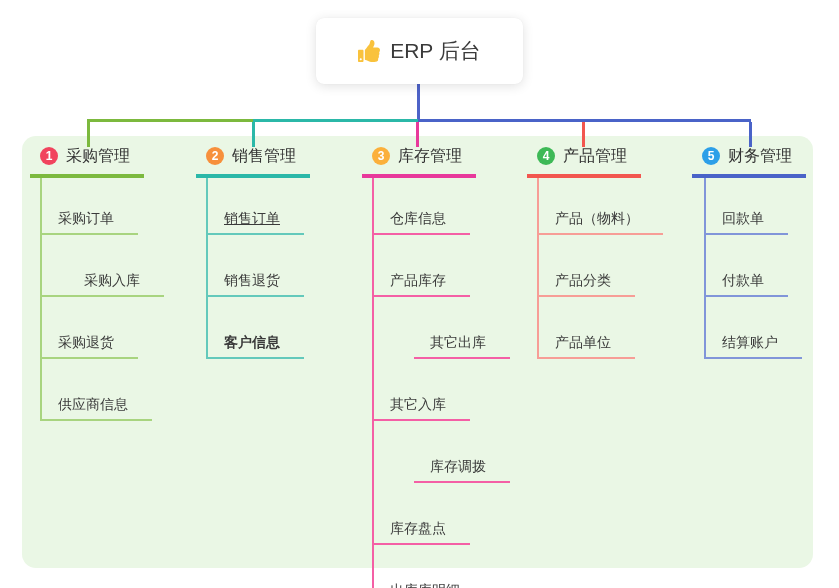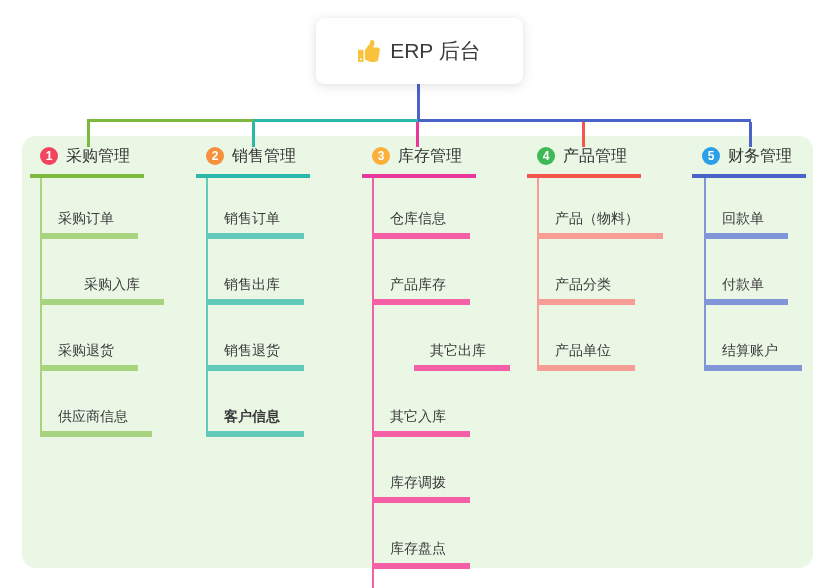--- a/index.html
+++ b/index.html
@@ -46,21 +46,21 @@
     color:#fff;font-size:12px;font-weight:bold;line-height:1;
   }
   .children{
     margin-left:10px;width:fit-content;
     border-left:2px solid #ccc;
   }
   .child{
     height:55px;width:fit-content;
     display:flex;align-items:flex-end;
     padding:0 24px 5px 16px;
-    border-bottom:6px solid #1d4ed8;
+    border-bottom:2px solid #1d4ed8;
     font-size:14px;white-space:nowrap;color:#3a3a3a;
   }
   .child:first-child{height:50px;}
 </style>
 </head>
 <body>
 
 <div class="panel" style="background: rgb(234, 247, 229);"></div>
 
 <div class="root-line" style="background: rgb(78, 99, 200);"></div>
@@ -103,25 +103,22 @@
         </div>
       </div>
   </div>
 
   <div class="branch b2">
     <div class="branch-title" style="border-bottom-color: rgb(43, 184, 168);">
       <span class="badge" style="background: rgb(247, 144, 60);">2</span>
       <span class="branch-label">销售管理</span>
     </div>
     <div class="children" style="border-left-color: rgb(99, 201, 187);">
-        <div class="child" style="border-bottom-color: rgb(99, 201, 187);">
+        <div class="child" style="border-bottom-color: rgb(99, 201, 187); text-decoration: underline;">
           <span>销售订单</span>
-        </div>
-        <div class="child" style="border-bottom-color: rgb(99, 201, 187);">
-          <span>销售出库</span>
         </div>
         <div class="child" style="border-bottom-color: rgb(99, 201, 187);">
           <span>销售退货</span>
         </div>
         <div class="child" style="border-bottom-color: rgb(99, 201, 187); font-weight: bold;">
           <span>客户信息</span>
         </div>
       </div>
   </div>
 
@@ -136,21 +133,21 @@
         </div>
         <div class="child" style="border-bottom-color: rgb(244, 95, 165);">
           <span>产品库存</span>
         </div>
         <div class="child" style="border-bottom-color: rgb(244, 95, 165); margin-left: 40px;">
           <span>其它出库</span>
         </div>
         <div class="child" style="border-bottom-color: rgb(244, 95, 165);">
           <span>其它入库</span>
         </div>
-        <div class="child" style="border-bottom-color: rgb(244, 95, 165);">
+        <div class="child" style="border-bottom-color: rgb(244, 95, 165); margin-left: 40px;">
           <span>库存调拨</span>
         </div>
         <div class="child" style="border-bottom-color: rgb(244, 95, 165);">
           <span>库存盘点</span>
         </div>
         <div class="child" style="border-bottom-color: rgb(244, 95, 165);">
           <span>出库库明细</span>
         </div>
       </div>
   </div>

